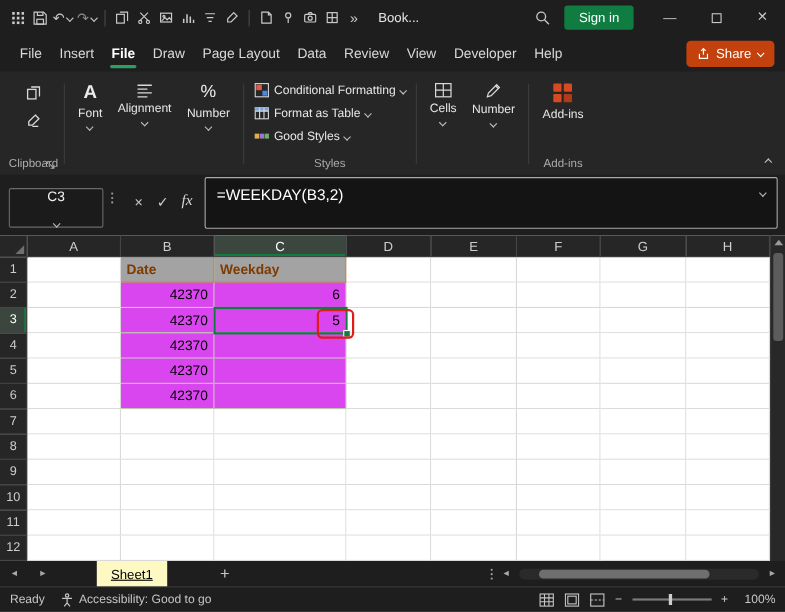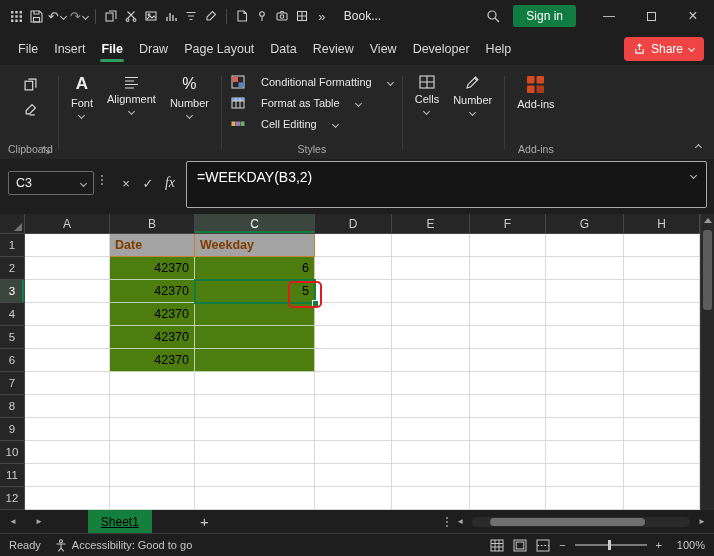--- a/index.html
+++ b/index.html
@@ -20,41 +20,41 @@
   .signin { background:#107C41; color:#fff; border:none; border-radius:3px; font-size:12px; padding:4px 13px; margin:0 12px 0 10px; font-family:inherit; }
   .winctl { display:flex; height:32px; }
   .winctl span { width:42px; display:flex; align-items:center; justify-content:center; color:#c9c9c9; font-size:12px; }
   .maxbox { width:9px; height:9px; border:1px solid #c9c9c9; display:inline-block; }
 
   
   .menubar { height:33px; display:flex; align-items:center; padding-left:10px; }
   .mitem { font-size:12.5px; color:#d8d8d8; padding:9px 8px; position:relative; white-space:nowrap; }
   .mitem.active { color:#fff; font-weight:bold; }
   .mitem.active::after { content:""; position:absolute; left:7px; right:7px; bottom:3px; height:2.5px; background:#2f9e5f; border-radius:2px; }
-  .share { margin-left:auto; margin-right:10px; background:#ef4444; color:#fff; display:flex; align-items:center; gap:6px; padding:5px 10px; border-radius:4px; font-size:12px; }
+  .share { margin-left:auto; margin-right:10px; background:#c2410c; color:#fff; display:flex; align-items:center; gap:6px; padding:5px 10px; border-radius:4px; font-size:12px; }
   .share .chev { border-color:#fff; }
 
   
   .ribbon { height:94px; background:#262626; display:flex; align-items:stretch; padding:3px 8px 0 8px; position:relative; }
   .rgroup { display:flex; flex-direction:column; position:relative; }
   .rcontent { flex:1; display:flex; align-items:flex-start; justify-content:center; }
   .rlabel { height:20px; display:flex; align-items:center; justify-content:center; font-size:10.5px; color:#ababab; }
   .rsep { width:1px; background:#3c3c3c; margin:8px 5px 10px 5px; }
   .bigbtn { display:flex; flex-direction:column; align-items:center; gap:4px; padding:7px 7px 0 7px; color:#e6e6e6; font-size:11px; white-space:nowrap; }
   .smallcol { display:flex; flex-direction:column; gap:12px; padding:10px 3px 0 3px; }
   .launcher { position:absolute; right:2px; bottom:4px; }
   .stylecol { display:flex; flex-direction:column; gap:3px; padding-top:5px; }
-  .stylebtn { display:flex; align-items:center; gap:16px; color:#e6e6e6; font-size:11px; padding:2px 4px; white-space:nowrap; }
+  .stylebtn { display:flex; align-items:center; gap:4px; color:#e6e6e6; font-size:11px; padding:2px 4px; white-space:nowrap; }
   .collapse { position:absolute; right:13px; bottom:9px; }
   .bigA { font-size:17px; font-weight:bold; color:#ececec; line-height:18px; }
   .pct { font-size:16px; color:#ececec; line-height:18px; }
 
   
   .frow { height:55px; position:relative; background:#1e1e1e; }
-  .namebox { position:absolute; left:8px; top:12px; width:86px; height:24px; border:1px solid #6a6a6a; background:#1b1b1b; display:flex; align-items:center; justify-content:space-between; padding:0 7px; font-size:12.5px; color:#f0f0f0; border-radius:2px; }
+  .namebox { position:absolute; left:8px; top:12px; width:86px; height:36px; border:1px solid #6a6a6a; background:#1b1b1b; display:flex; align-items:center; justify-content:space-between; padding:0 7px; font-size:12.5px; color:#f0f0f0; border-radius:2px;flex-direction:column; }
   .fdots { position:absolute; left:101px; top:16px; display:flex; flex-direction:column; gap:2px; }
   .fdots i { width:2px; height:2px; background:#9a9a9a; border-radius:50%; }
   .fbtn { position:absolute; top:14px; width:20px; height:20px; display:flex; align-items:center; justify-content:center; color:#c9c9c9; font-size:13px; }
   .fx { font-family:"Liberation Serif", serif; font-style:italic; font-size:14px; color:#d6d6d6;text-align:right; }
   .fbox { position:absolute; left:186px; right:7px; top:2px; height:47px; background:#141414; border:1.5px solid #a9a9a9; border-radius:2px; color:#fff; font-size:14px; padding:7px 24px 0 10px; white-space:nowrap; }
   .fexpand { position:absolute; right:10px; top:11px; }
 
   
   .gridwrap { position:relative; width:714px; height:296px; background:#fff; }
   .grid { position:absolute; left:0; top:0; width:700px; display:grid;
@@ -62,32 +62,32 @@
     grid-template-rows:20px repeat(12, 23px); }
   .corner { background:#262626; border-right:1px solid #454545; border-bottom:1px solid #454545; position:relative; }
   .corner::after { content:""; position:absolute; right:2px; bottom:2px; border-left:8px solid transparent; border-bottom:8px solid #6f6f6f; }
   .chd { background:#262626; color:#cdcdcd; font-size:12px; display:flex; align-items:center; justify-content:center; border-right:1px solid #454545; border-bottom:1px solid #454545; }
   .chd.sel { background:#3a463e; color:#fff; box-shadow:inset 0 -2px 0 #107C41; }
   .rhd { background:#262626; color:#cdcdcd; font-size:11.5px; display:flex; align-items:center; justify-content:center; border-right:1px solid #454545; border-bottom:1px solid #454545; }
   .rhd.sel { background:#3a463e; color:#fff; box-shadow:inset -2px 0 0 #107C41; }
   .c { background:#fff; border-right:1px solid #d9d9d9; border-bottom:1px solid #d9d9d9; font-size:12.5px; color:#000; display:flex; align-items:center; padding:0 5px; overflow:hidden; }
   .num { justify-content:flex-end; }
   .oh { background:#a3a3a3; color:#7e3b00; font-weight:bold; border-right-color:#c98136; border-bottom-color:#c98136; }
-  .g { background:#4d7c0f; border-right-color:#bed3ab; border-bottom-color:#bed3ab; }
+  .g { background:#d946ef; border-right-color:#bed3ab; border-bottom-color:#bed3ab; }
   .selout { position:absolute; left:194px; top:65px; width:122px; height:25px; border:2px solid #107C41; pointer-events:none; }
   .fill { position:absolute; left:312px; top:86px; width:7px; height:7px; background:#107C41; border:1px solid #fff; pointer-events:none; }
   .redbox { position:absolute; left:288px; top:67px; width:34px; height:27px; border:2.5px solid #e01b1b; border-radius:5px; pointer-events:none; }
   .vscroll { position:absolute; left:700px; top:0; width:14px; height:296px; background:#282828; border-left:1px solid #3a3a3a; }
   .vup { position:absolute; top:4px; left:3px; width:0; height:0; border-left:4px solid transparent; border-right:4px solid transparent; border-bottom:5px solid #9a9a9a; }
   .vthumb { position:absolute; top:16px; left:2px; width:9px; height:80px; background:#5c5c5c; border-radius:3px; }
 
   
   .sheetbar { height:23px; display:flex; align-items:center; background:#1e1e1e; font-size:12px; color:#bdbdbd; }
   .snav { padding:0 9px; font-size:8px; color:#a9a9a9; }
-  .stab { margin-left:36px; height:23px; background:#15803d; color:#000; display:flex; align-items:center; padding:0 13px; font-size:12px; }
+  .stab { margin-left:36px; height:23px; background:#fef9c3; color:#000; display:flex; align-items:center; padding:0 13px; font-size:12px; }
   .stab span { text-decoration:underline; }
   .addsheet { margin-left:42px; font-size:15px; color:#c9c9c9; padding:0 6px; }
   .sright { margin-left:auto; display:flex; align-items:center; gap:8px; padding-right:8px; }
   .vdots { display:flex; flex-direction:column; gap:2px; }
   .vdots i { width:2px; height:2px; background:#9a9a9a; border-radius:50%; }
   .harrow { font-size:8px; color:#a9a9a9; }
   .htrack { width:218px; height:10px; background:#2a2a2a; border-radius:5px; position:relative; }
   .hthumb { position:absolute; left:18px; top:1px; width:155px; height:8px; background:#6f6f6f; border-radius:4px; }
 
   
@@ -323,21 +323,21 @@
             <i class="chev"></i>
           </div>
           <div class="stylebtn">
             <span>
                 <svg width="14" height="14" viewBox="0 0 14 14">
                   <rect x="0.5" y="4.5" width="4" height="4.5" fill="#e0b050"></rect>
                   <rect x="5" y="4.5" width="4" height="4.5" fill="#9e76c8"></rect>
                   <rect x="9.5" y="4.5" width="4" height="4.5" fill="#6fae6f"></rect>
                 </svg>
               </span>
-            <span>Cell Editing</span>
+            <span>Good Styles</span>
             <i class="chev"></i>
           </div>
         </div>
       </div>
       <div class="rlabel">
           <span>Styles</span>
         </div>
     </div>
 
     <div class="rsep"></div>

